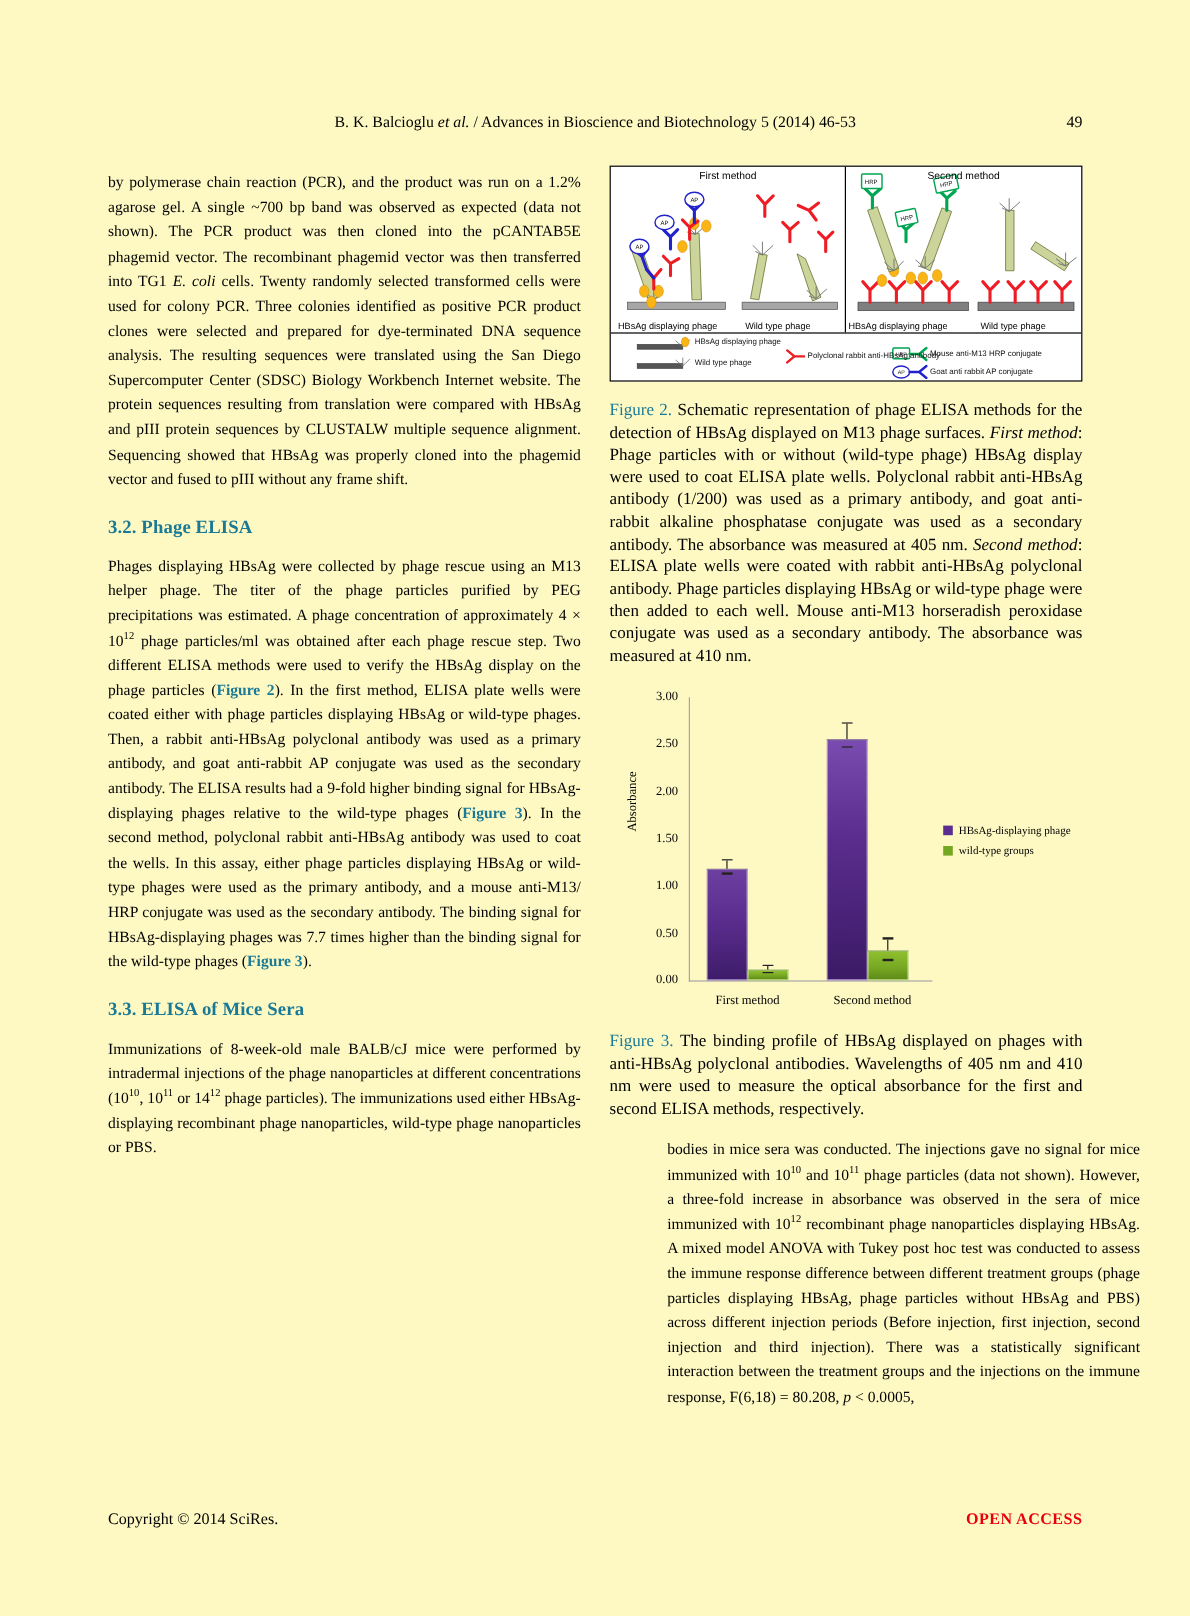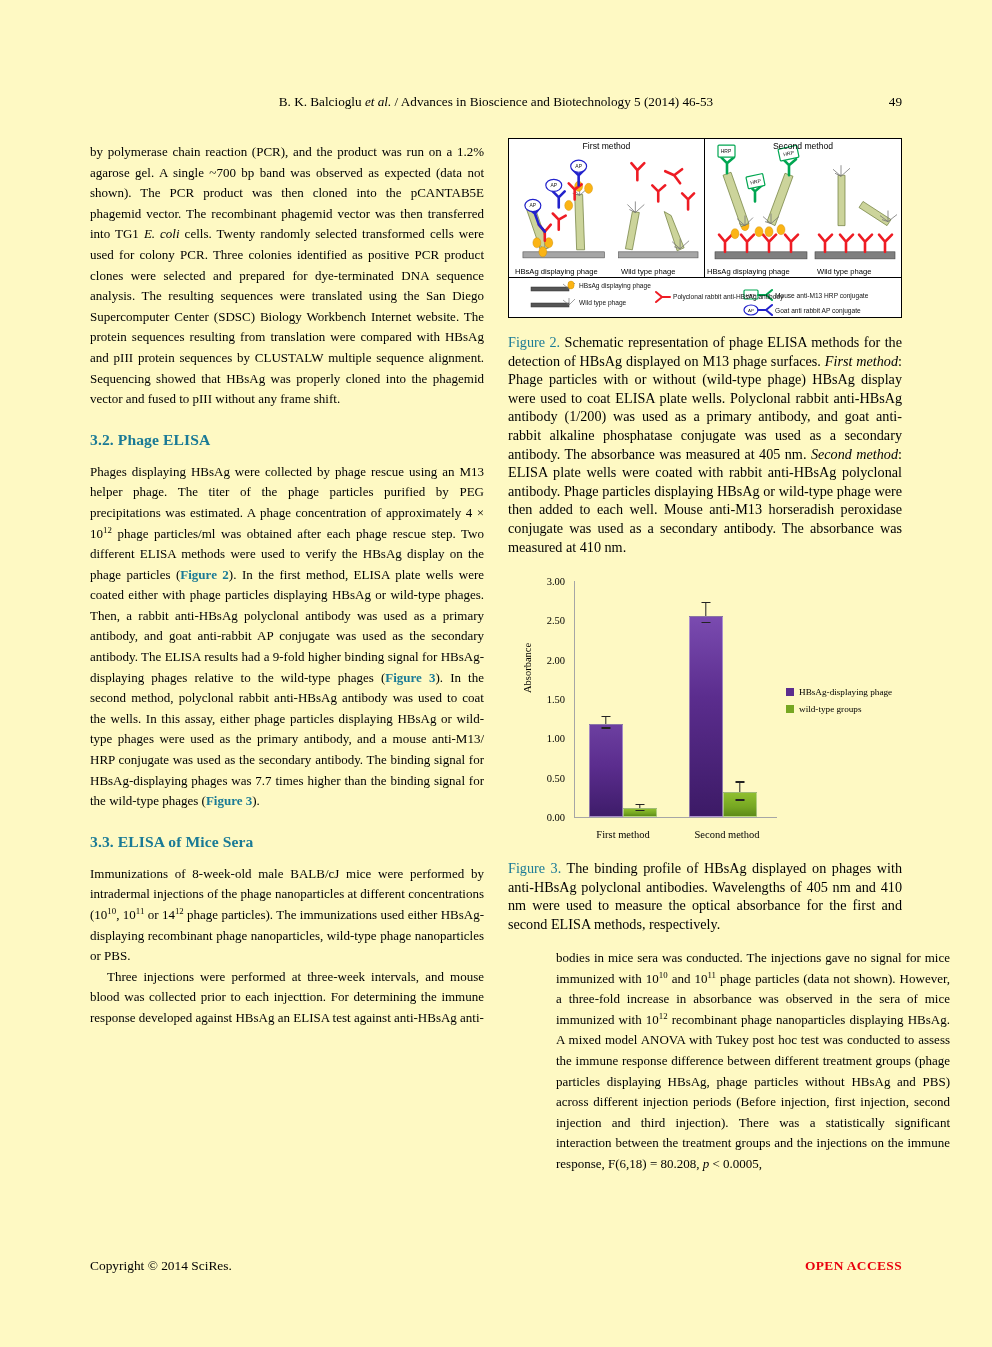--- a/index.html
+++ b/index.html
@@ -283,21 +283,20 @@
     <p class="body">
       <span>Phages displaying HBsAg were collected by phage rescue using an M13 helper phage. The titer of the phage particles purified by PEG precipitations was estimated. A phage concentration of approximately 4 × 10</span><sup>12</sup><span> phage particles/ml was obtained after each phage rescue step. Two different ELISA methods were used to verify the HBsAg display on the phage particles (</span><span class="figref">Figure 2</span><span>). In the first method, ELISA plate wells were coated either with phage particles displaying HBsAg or wild-type phages. Then, a rabbit anti-HBsAg polyclonal antibody was used as a primary antibody, and goat anti-rabbit AP conjugate was used as the secondary antibody. The ELISA results had a 9-fold higher binding signal for HBsAg-displaying phages relative to the wild-type phages (</span><span class="figref">Figure 3</span><span>). In the second method, polyclonal rabbit anti-HBsAg antibody was used to coat the wells. In this assay, either phage particles displaying HBsAg or wild-type phages were used as the primary antibody, and a mouse anti-M13/ HRP conjugate was used as the secondary antibody. The binding signal for HBsAg-displaying phages was 7.7 times higher than the binding signal for the wild-type phages (</span><span class="figref">Figure 3</span><span>).</span>
     </p>
 
     <h3 class="section">3.3. ELISA of Mice Sera</h3>
 
     <p class="body">
       <span>Immunizations of 8-week-old male BALB/cJ mice were performed by intradermal injections of the phage nanoparticles at different concentrations (10</span><sup>10</sup><span>, 10</span><sup>11</sup><span> or 14</span><sup>12</sup><span> phage particles). The immunizations used either HBsAg-displaying recombinant phage nanoparticles, wild-type phage nanoparticles or PBS.</span>
     </p>
 
-    <p class="body indent">Three injections were performed at three-week intervals, and mouse blood was collected prior to each injecttion. For determining the immune response developed against HBsAg an ELISA test against anti-HBsAg anti-</p>
   </div>
 
   <div class="fig2-wrap">
     <div class="fig2-box">
 
       <div class="fig2-panels">
 
         <div class="fig2-panel left-pan">
           <div class="panel-title">First method</div>
           <svg width="100%" height="100%" viewBox="0 0 196 137" preserveAspectRatio="none">

